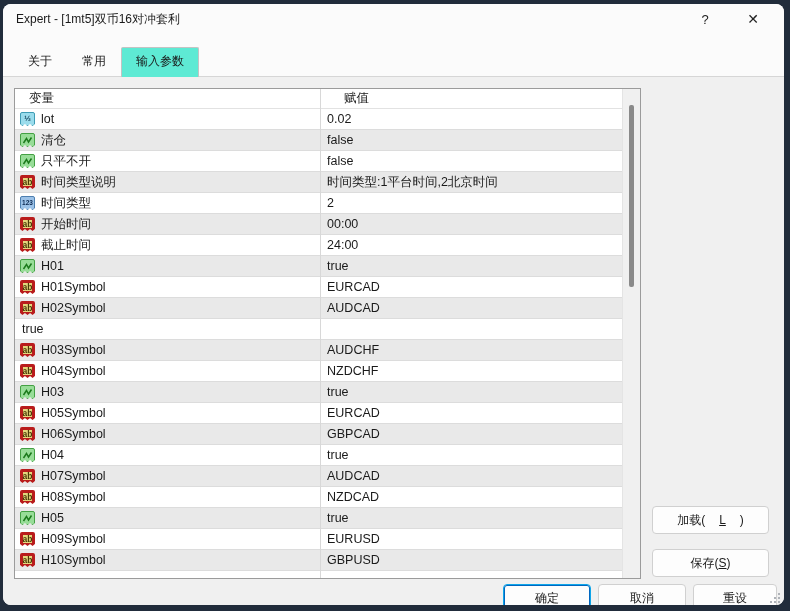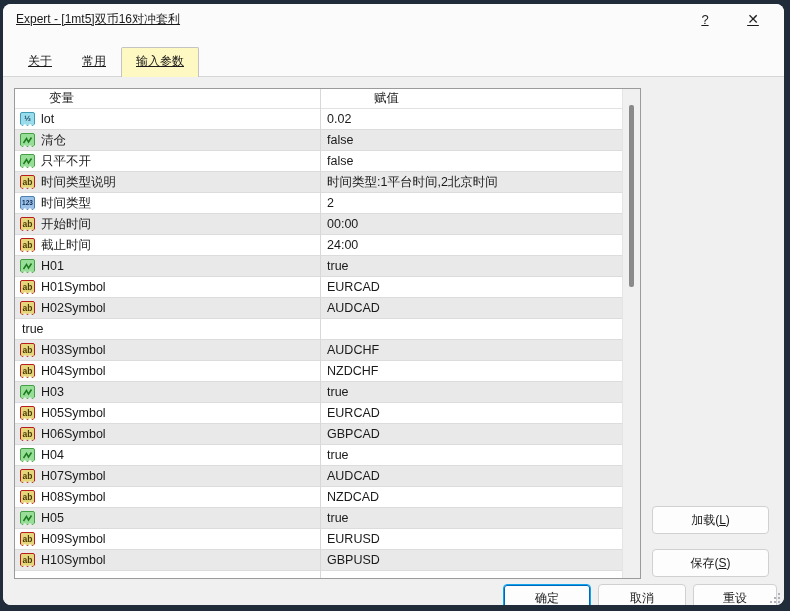--- a/index.html
+++ b/index.html
@@ -8,21 +8,21 @@
     font-family:"Liberation Sans","DejaVu Sans",sans-serif;
     background:#212c3b;
     position:relative;
     overflow:hidden;
     font-size:12px;
     color:#1a1a1a;
   }
   .window {
     position:absolute; left:3px; top:4px; width:781px; height:601px;
     background:#fbfbfb; border-radius:8px; overflow:hidden;
-    display:flex; flex-direction:column;text-decoration:underline;
+    display:flex; flex-direction:column;
   }
   
   .titlebar {
     height:30px; flex:0 0 30px; display:flex; align-items:center;
     background:#fbfbfb; padding-left:13px;
   }
   .titlebar .title { font-size:12px; color:#1a1a1a; flex:1 1 auto; }
   .titlebar .controls { display:flex; align-items:center; gap:14px; margin-right:14px; }
   .cap-btn {
     width:34px; height:26px; display:flex; align-items:center; justify-content:center;
@@ -33,62 +33,62 @@
   
   .tabstrip {
     height:31px; flex:0 0 31px; background:#fbfbfb; display:flex; align-items:flex-end;
     padding-left:10px; border-bottom:1px solid #d6d6d6; position:relative;margin-top:12px;
   }
   .tab {
     padding:5px 14px 6px 14px; font-size:12px; color:#1a1a1a; background:transparent;
     border:1px solid transparent; border-bottom:none; margin-bottom:0; position:relative;
   }
   .tab.active {
-    background:#fef9c3; border-color:#c3c3c3; margin-bottom:-1px; padding-bottom:7px;
+    background:#5eead4; border-color:#c3c3c3; margin-bottom:-1px; padding-bottom:7px;
     border-top-left-radius:2px; border-top-right-radius:2px; z-index:2;
   }
   
   .pane { flex:1 1 auto; background:#f0f0f0; position:relative; }
   
   .ptable {
     position:absolute; left:11px; top:11px; width:627px; height:491px;
     background:#fff; border:1px solid #9b9b9b; display:flex; flex-direction:row;
   }
   .tcontent { flex:1 1 auto; position:relative; background:#fff; overflow:hidden; }
   .colsep { position:absolute; left:305px; top:0; bottom:0; width:1px; background:#d8d8d8; z-index:3; }
   .thead { height:20px; display:flex; border-bottom:1px solid #e2e2e2; background:#fff; }
-  .thead .hcell { font-size:12.5px; color:#1a1a1a; display:flex; align-items:center;margin-left:20px; }
+  .thead .hcell { font-size:12.5px; color:#1a1a1a; display:flex; align-items:center; }
   .thead .hname { width:305px; padding-left:14px; }
-  .thead .hvalue { flex:1; padding-left:14px; }
+  .thead .hvalue { flex:1; padding-left:24px; }
   .row { height:21px; display:flex; border-bottom:1px solid #dcdcdc; background:#fff; }
   .row.alt { background:#e9e9e9; }
   .cell { display:flex; align-items:center; font-size:12.5px; }
   .cell.name { width:305px; padding-left:5px; gap:6px; overflow:hidden; }
   .cell.value { flex:1; padding-left:7px; overflow:hidden; }
   .icon {
     width:15px; height:14px; flex:0 0 15px; border-radius:2px;
     display:flex; align-items:center; justify-content:center;
     font-weight:bold; line-height:1;
     clip-path:polygon(0 0,100% 0,100% 86%,84% 100%,67% 86%,50% 100%,33% 86%,16% 100%,0 86%);
   }
   .icon.double { background:#9adcec; border:1px solid #3f9cb4; color:#0d3a52; font-size:8px; }
   .icon.bool   { background:#98dd98; border:1px solid #44a044; }
   .icon.int    { background:#9cc2e8; border:1px solid #4d7fb0; color:#0d2a52; font-size:6.5px; letter-spacing:0; }
-  .icon.string { background:#e5d67c; border:1px solid #b91c1c; color:#4a3a06; font-size:8.5px; }
+  .icon.string { background:#e5d67c; border:3px solid #b91c1c; color:#4a3a06; font-size:8.5px; }
   
   .vscroll { flex:0 0 18px; background:#f0f0f0; position:relative; border-left:1px solid #e4e4e4; }
   .vthumb { position:absolute; left:6px; top:16px; width:5px; height:182px; background:#8a8a8a; border-radius:2px; }
   
   .btn {
     position:absolute; background:#fdfdfd; border:1px solid #d0d0d0; border-radius:4px;
     font-size:12px; color:#1a1a1a; font-family:inherit;
     display:flex; align-items:center; justify-content:center; cursor:default;
   }
   .btn .u { text-decoration:underline; }
-  .btn-load  { left:649px; top:429px; width:117px; height:28px; }
+  .btn-load  { left:649px; top:429px; width:117px; height:28px;gap:14px; }
   .btn-save  { left:649px; top:472px; width:117px; height:28px; }
   .btn-ok    { left:500px; top:507px; width:88px; height:28px; border:1px solid #0ea5e9; box-shadow:0 0 0 1px #0067c0 inset; }
   .btn-cancel{ left:595px; top:507px; width:88px; height:28px; }
   .btn-reset { left:690px; top:507px; width:84px; height:28px; }
   
   .grip { position:absolute; right:4px; bottom:2px; width:12px; height:12px; }
   .grip i { position:absolute; width:2px; height:2px; background:#aeb2b8; }
   .grip i:nth-child(1){ right:0; bottom:0; }
   .grip i:nth-child(2){ right:4px; bottom:0; }
   .grip i:nth-child(3){ right:8px; bottom:0; }

